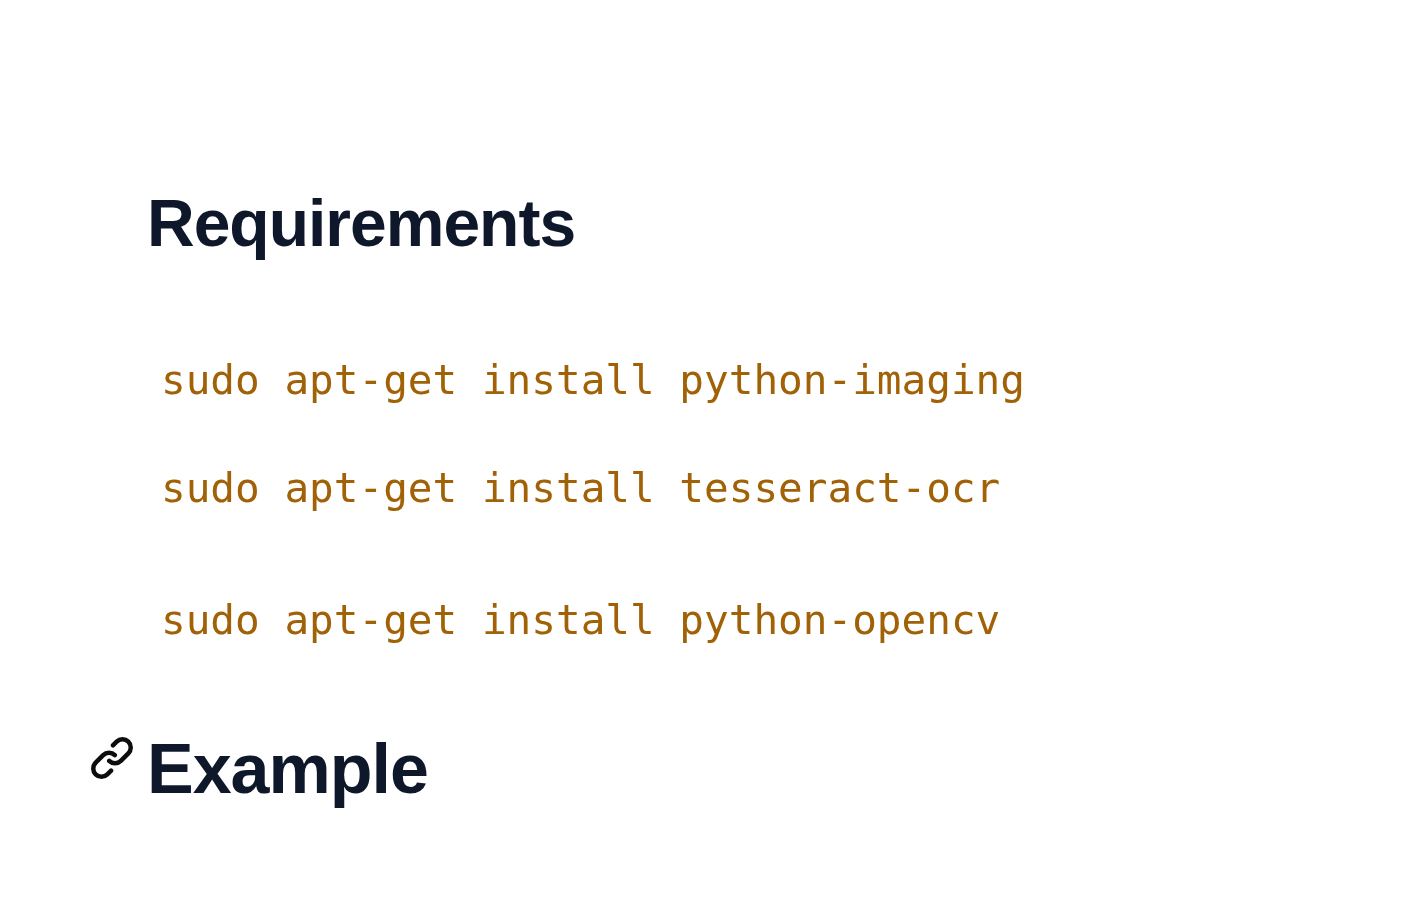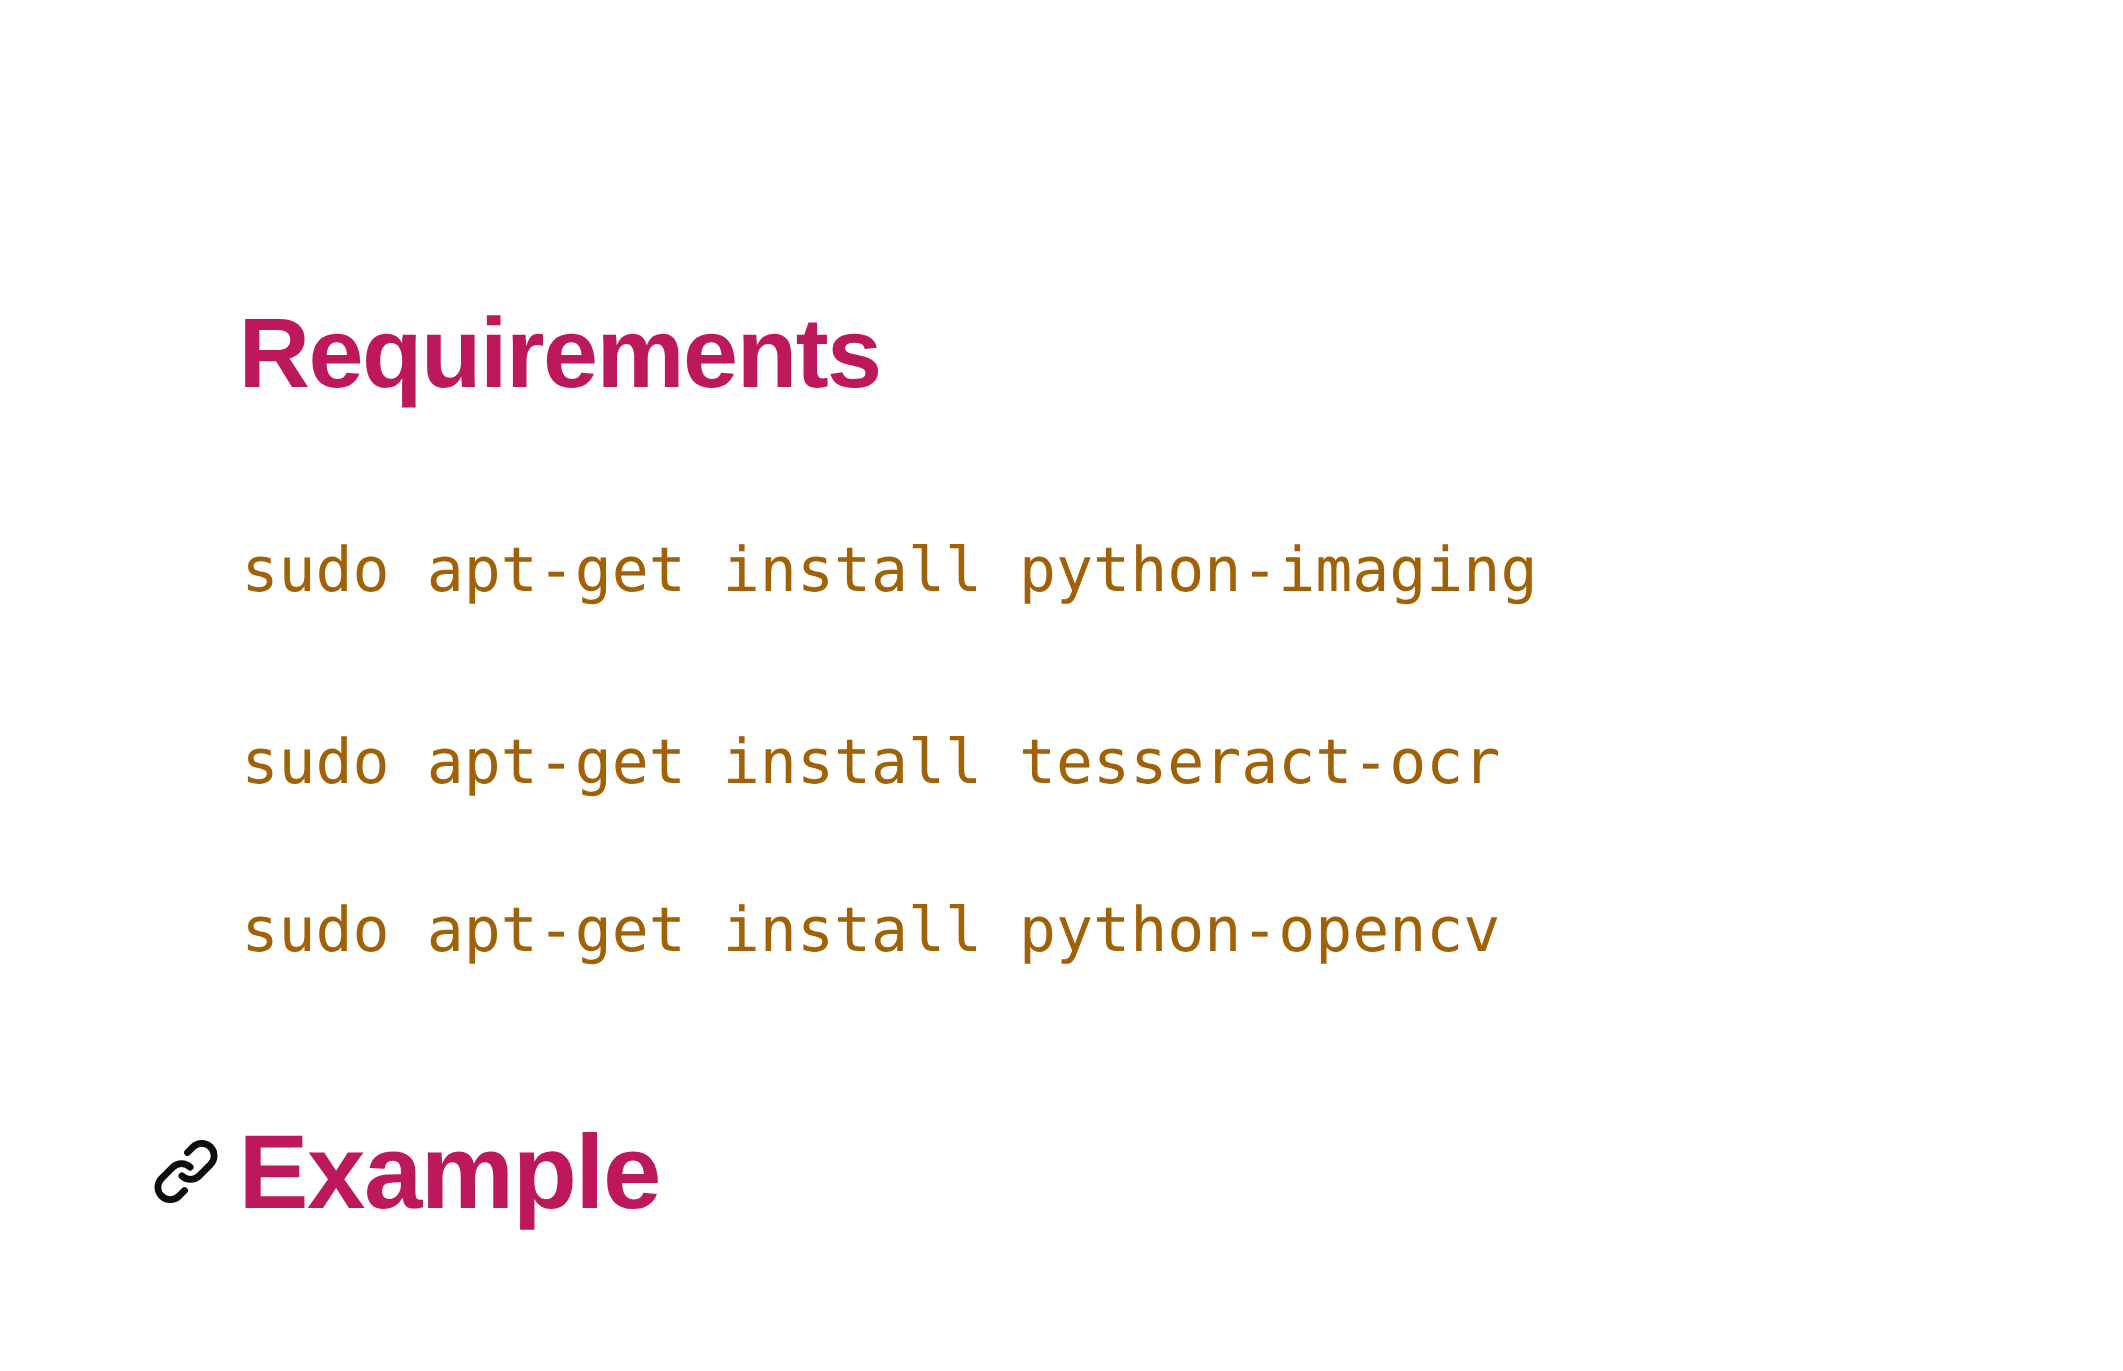--- a/index.html
+++ b/index.html
@@ -11,38 +11,37 @@
     overflow: hidden;
     font-family: "Liberation Sans", sans-serif;
   }
   .doc {
     position: relative;
     width: 1415px;
     height: 914px;
   }
   .heading {
     position: absolute;
-    margin: 16px;
+    margin: 4px;
     font-weight: 700;
-    color: #be185d;
+    color: #0f172a;
     letter-spacing: -1px;
     line-height: 1;
     white-space: nowrap;
   }
   .heading--requirements {
     left: 143px;
     top: 186px;
     font-size: 66px;
   }
   .heading--example {
     left: 84px;
     top: 730px;
     font-size: 70px;
     display: flex;
-    align-items: center;
     gap: 11px;
   }
   .anchor-link {
     display: inline-flex;
     align-items: center;
     justify-content: center;
     width: 48px;
     height: 48px;
     color: #0d0d0d;
     text-decoration: none;
@@ -64,21 +63,21 @@
     position: absolute;
     left: 0;
     margin: 0;
     font-family: "DejaVu Sans Mono", "Liberation Mono", monospace;
     font-size: 41px;
     line-height: 41px;
     color: #a16207;
     white-space: pre;
   }
   .code-line:nth-child(1) { top: 0; }
-  .code-line:nth-child(2) { top: 128px; }
+  .code-line:nth-child(2) { top: 108px; }
   .code-line:nth-child(3) { top: 240px; }
 </style>
 </head>
 <body style="background: rgb(255, 255, 255); color: rgb(13, 13, 13);">
 
 <main class="doc">
 
   <h1 class="heading heading--requirements">Requirements</h1>
 
   <div class="code-block">

